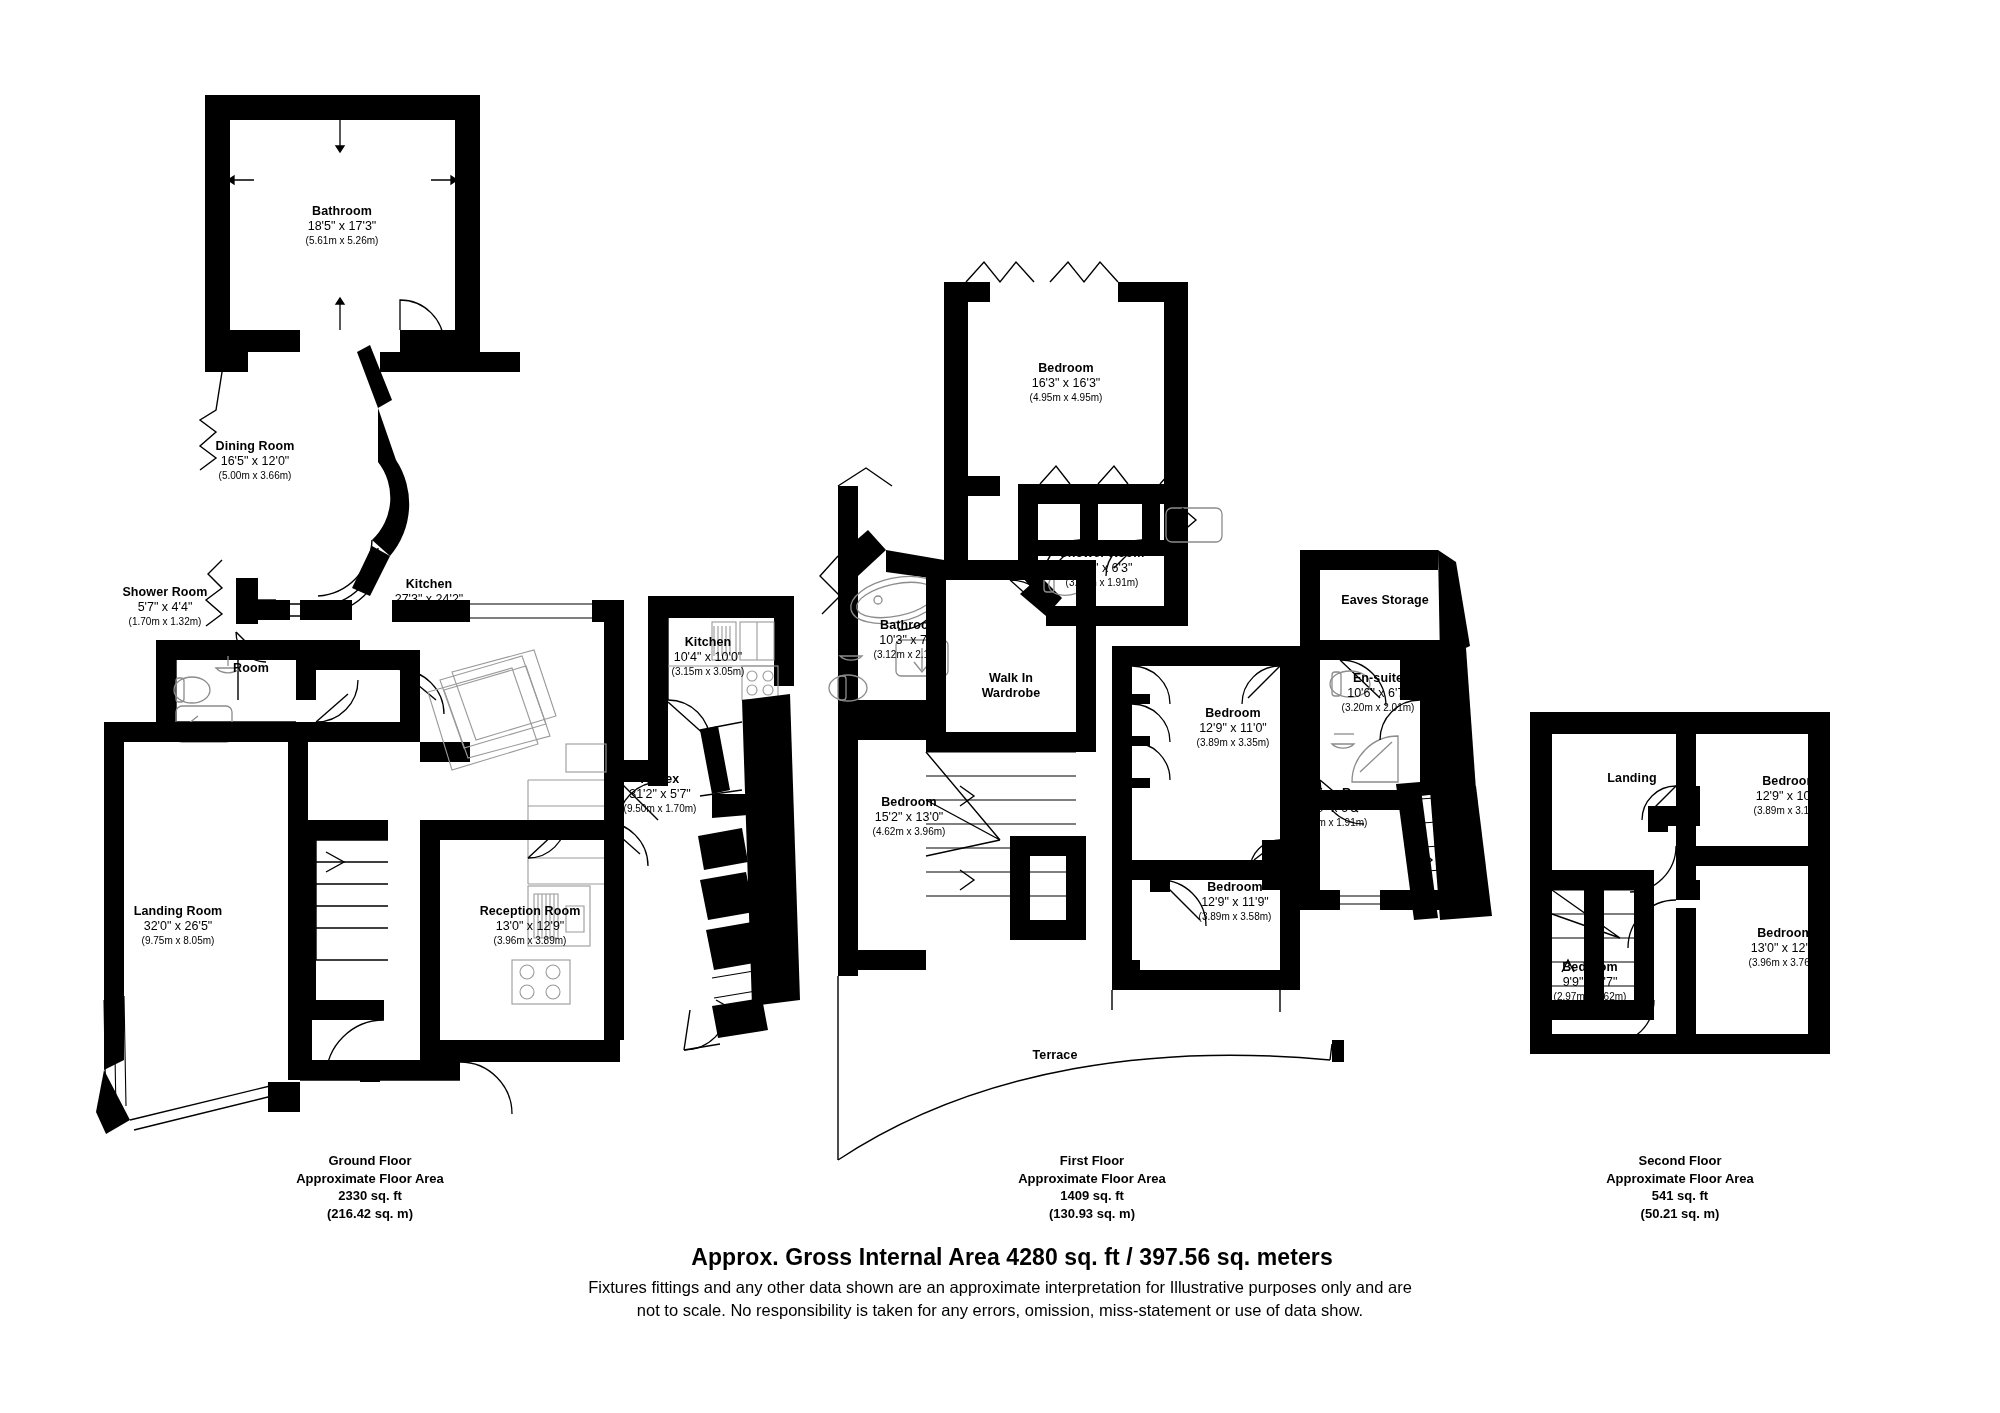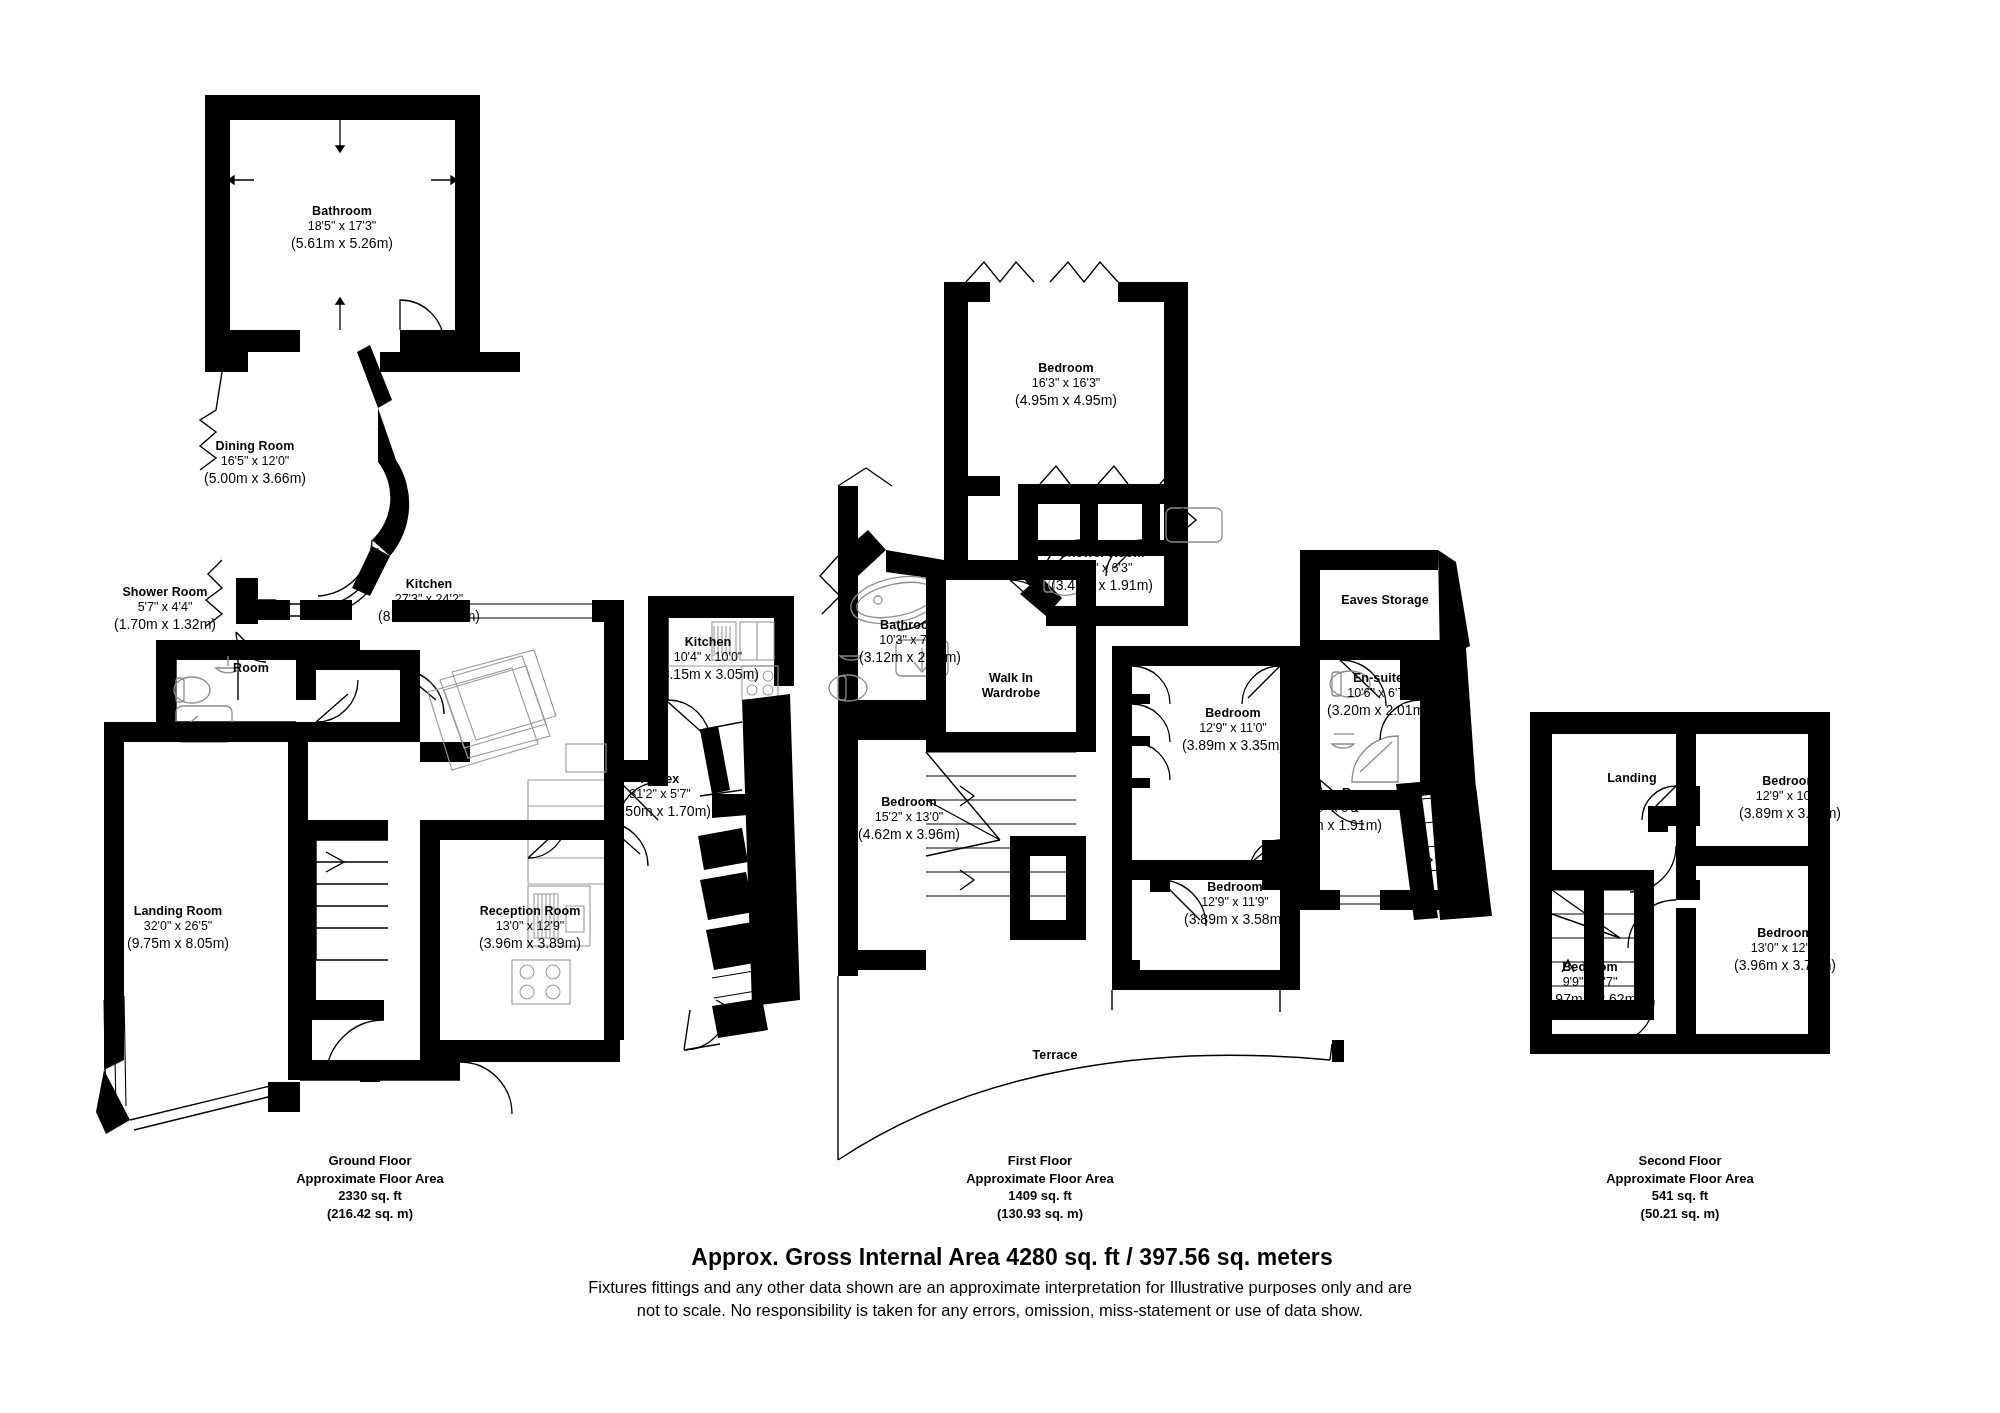--- a/index.html
+++ b/index.html
@@ -12,21 +12,21 @@
   .thinner{fill:none;stroke:#000;stroke-width:1.1;}
   .fix{fill:none;stroke:#8c8c8c;stroke-width:1.3;}
   .fixd{fill:none;stroke:#9a9a9a;stroke-width:1.1;}
   .door{fill:none;stroke:#000;stroke-width:1.3;}
   .arrow{fill:none;stroke:#000;stroke-width:1.3;}
   .arrowhead{fill:#000;}
 
   .lbl{position:absolute;text-align:center;line-height:1.22;white-space:nowrap;}
   .lbl .nm{font-size:12.5px;font-weight:bold;letter-spacing:.1px;}
   .lbl .d1{font-size:12.5px;}
-  .lbl .d2{font-size:14px;}
+  .lbl .d2{font-size:10px;}
   .lbl.two .nm{display:block;}
 
   .floorcap{position:absolute;text-align:center;line-height:1.35;white-space:nowrap;font-weight:bold;font-size:13px;}
   .floorcap span{display:block;}
 
   .footer{position:absolute;left:0;width:2000px;text-align:center;}
   .foot-title{font-size:23px;font-weight:bold;letter-spacing:.1px;margin-left:24px;}
   .foot-body{font-size:16.5px;line-height:1.38;margin-top:5px;}
   .foot-body span{display:block;}
 </style>
@@ -523,21 +523,21 @@
   <div class="d2">(3.96m x 3.76m)</div>
 </div>
 
 <div class="floorcap" style="left:250px;top:1152px;width:240px;">
   <span>Ground Floor</span>
   <span>Approximate Floor Area</span>
   <span>2330 sq. ft</span>
   <span>(216.42 sq. m)</span>
 </div>
 
-<div class="floorcap" style="left:920px;top:1152px;width:240px;">
+<div class="floorcap" style="left:972px;top:1152px;width:240px;">
   <span>First Floor</span>
   <span>Approximate Floor Area</span>
   <span>1409 sq. ft</span>
   <span>(130.93 sq. m)</span>
 </div>
 
 <div class="floorcap" style="left:1560px;top:1152px;width:240px;">
   <span>Second Floor</span>
   <span>Approximate Floor Area</span>
   <span>541 sq. ft</span>

